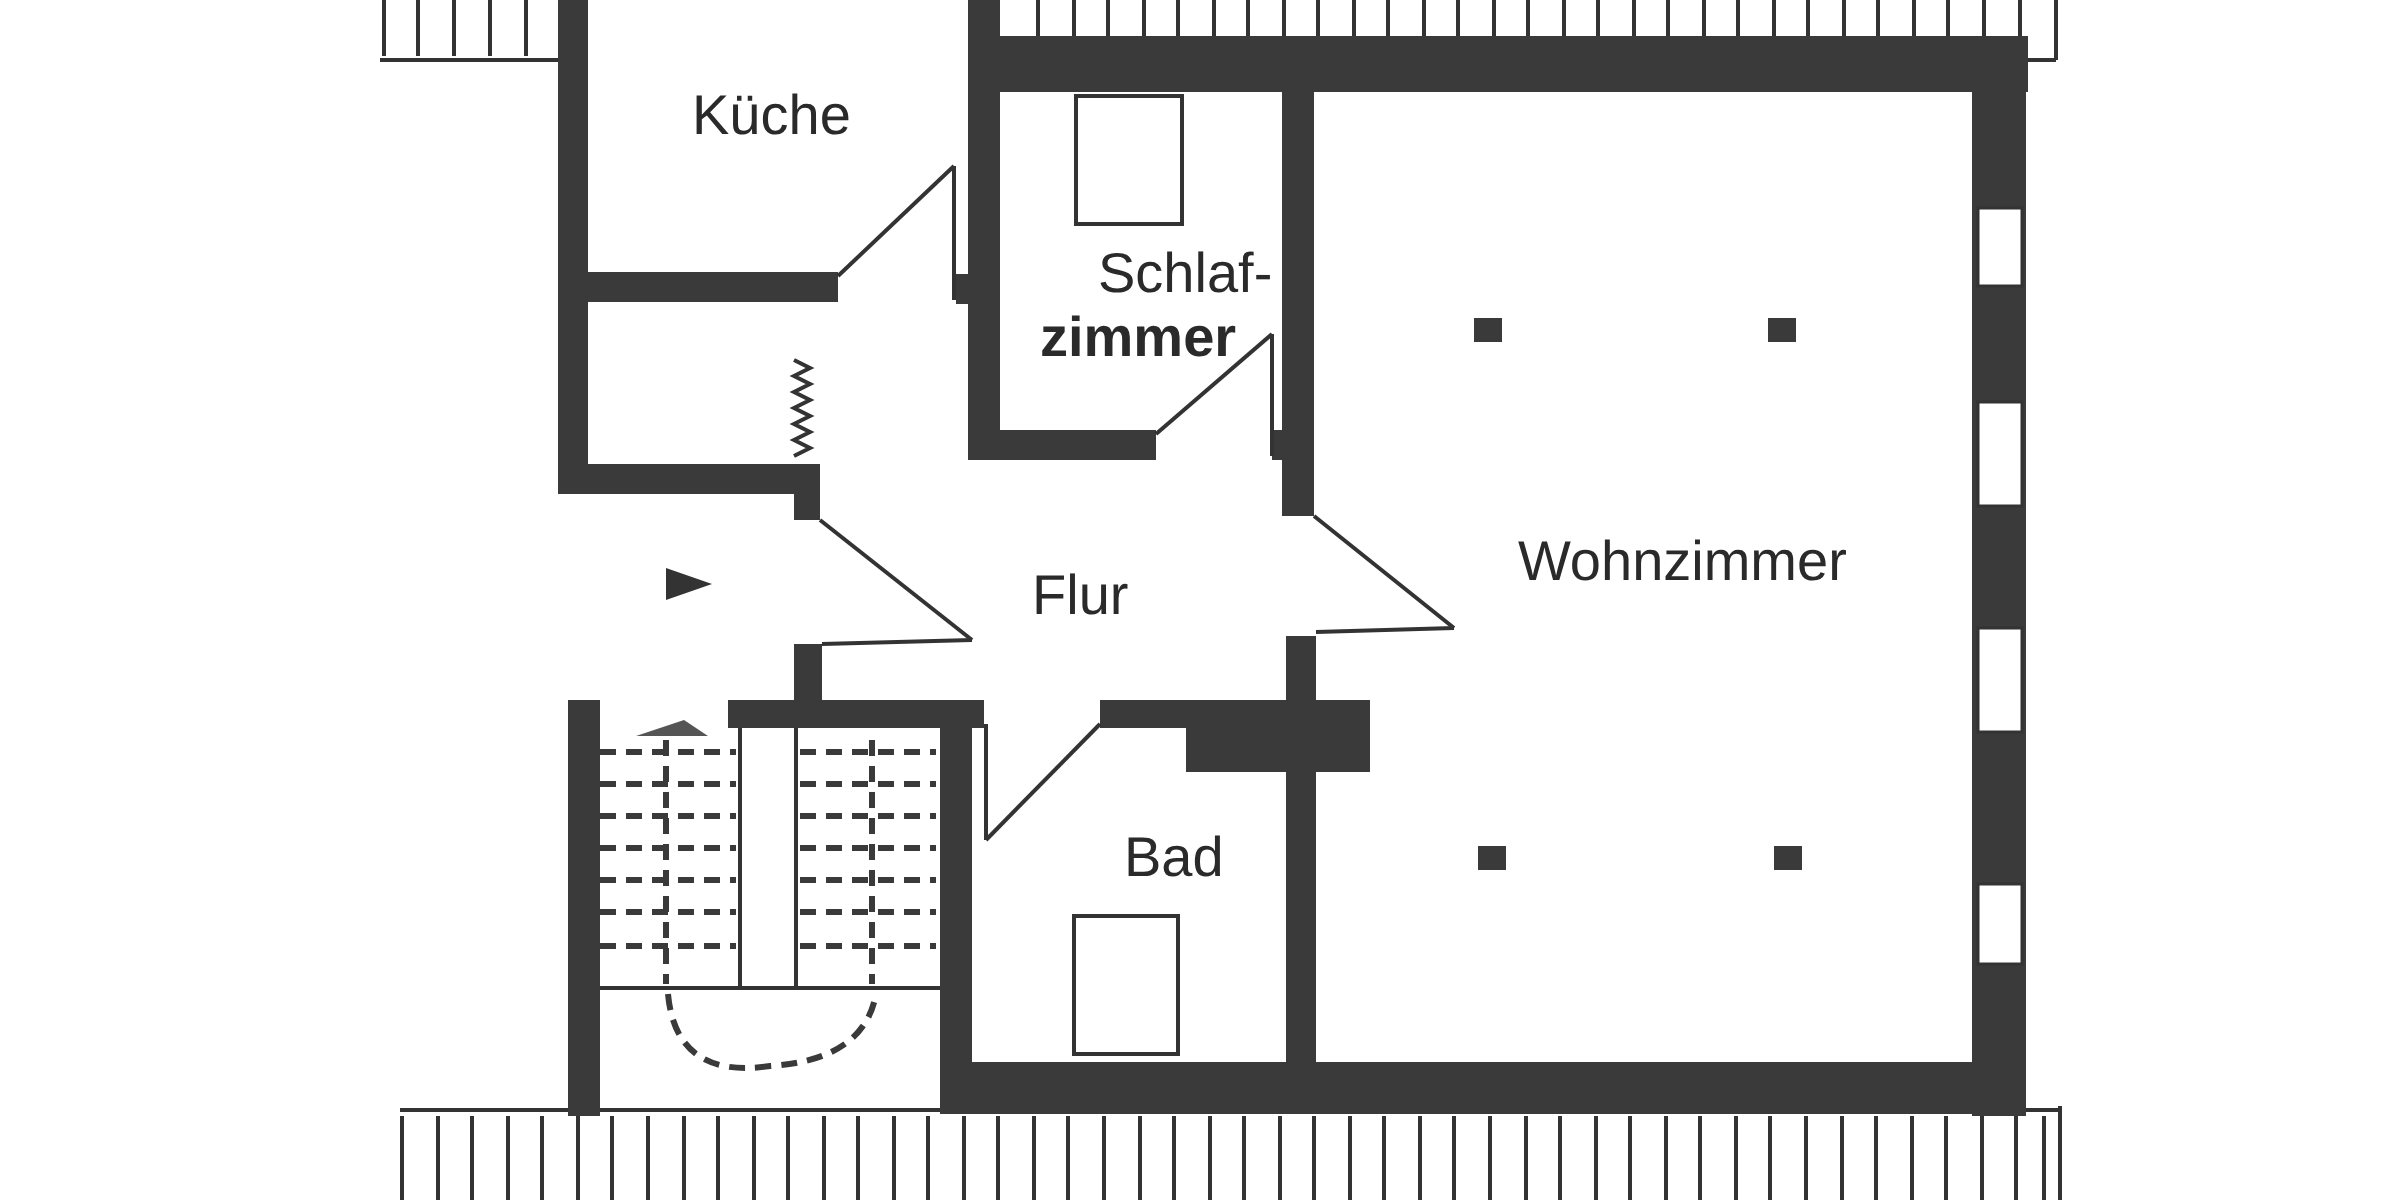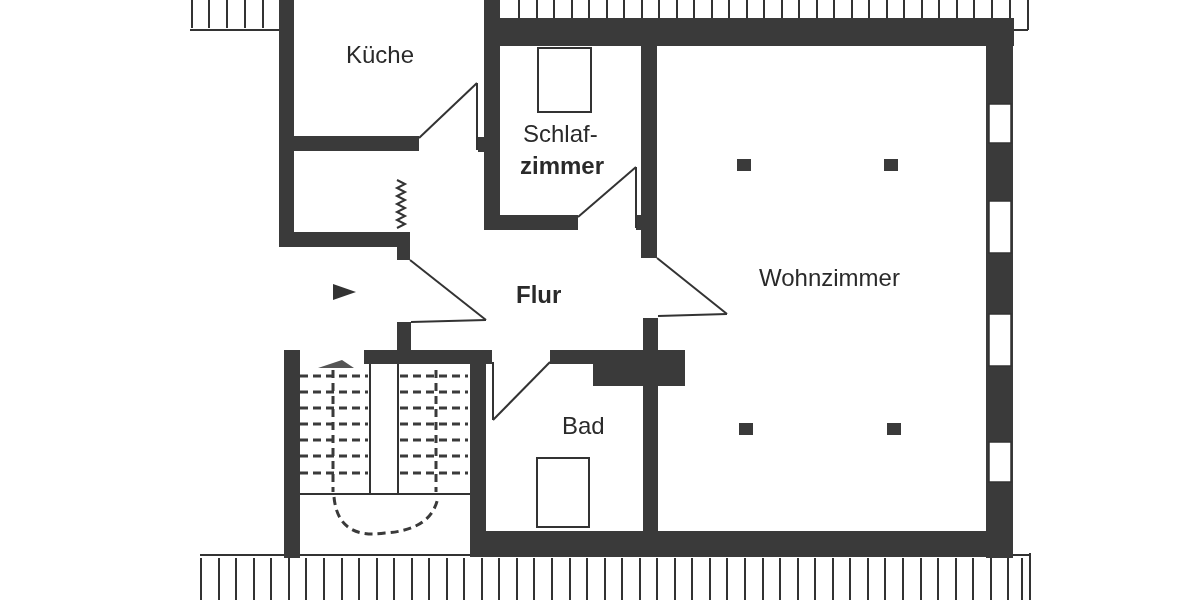--- a/index.html
+++ b/index.html
@@ -5,21 +5,21 @@
     html, body { margin: 0; padding: 0; background: #ffffff; }
     body { width: 1200px; height: 600px; overflow: hidden; position: relative; }
     #plan { position: absolute; left: 0; top: 0; width: 1200px; height: 600px; }
     .wall { fill: #3a3a3a; }
     .thin { stroke: #333; stroke-width: 2; fill: none; }
     .hatch { stroke: #333; stroke-width: 2; }
     .dash { stroke: #3a3a3a; stroke-width: 3; stroke-dasharray: 8 5; fill: none; }
     .label {
       position: absolute;
       font-family: "Liberation Sans", sans-serif;
-      font-size: 24px;
+      font-size: 28px;
       color: #2a2a2a;
       white-space: nowrap;
       line-height: 1.2;
     }
   </style>
 </head>
 <body>
 
 <svg id="plan" viewBox="0 0 1200 600">
 
@@ -215,17 +215,17 @@
     <line class="dash" x1="400" y1="440" x2="468" y2="440"></line>
     <line class="dash" x1="400" y1="456" x2="468" y2="456"></line>
     <line class="dash" x1="400" y1="473" x2="468" y2="473"></line>
     <line class="dash" x1="333" y1="370" x2="333" y2="492"></line>
     <line class="dash" x1="436" y1="370" x2="436" y2="492"></line>
     <path class="dash" d="M 334 497 Q 338 540 385 533 Q 432 530 438 497"></path>
   </g>
 </svg>
 
 <div class="label" style="left:346px; top:41px;">Küche</div>
-<div class="label" style="left:523px; top:120px;">Schlaf-</div>
+<div class="label" style="left:549px; top:120px;">Schlaf-</div>
 <div class="label" style="left:520px; top:152px;font-weight:bold;">zimmer</div>
-<div class="label" style="left:516px; top:281px;font-weight:bold;">Flur</div>
+<div class="label" style="left:516px; top:281px;">Flur</div>
 <div class="label" style="left:737px; top:264px;margin-left:22px;">Wohnzimmer</div>
 <div class="label" style="left:562px; top:412px;">Bad</div>
 
 </body></html>

